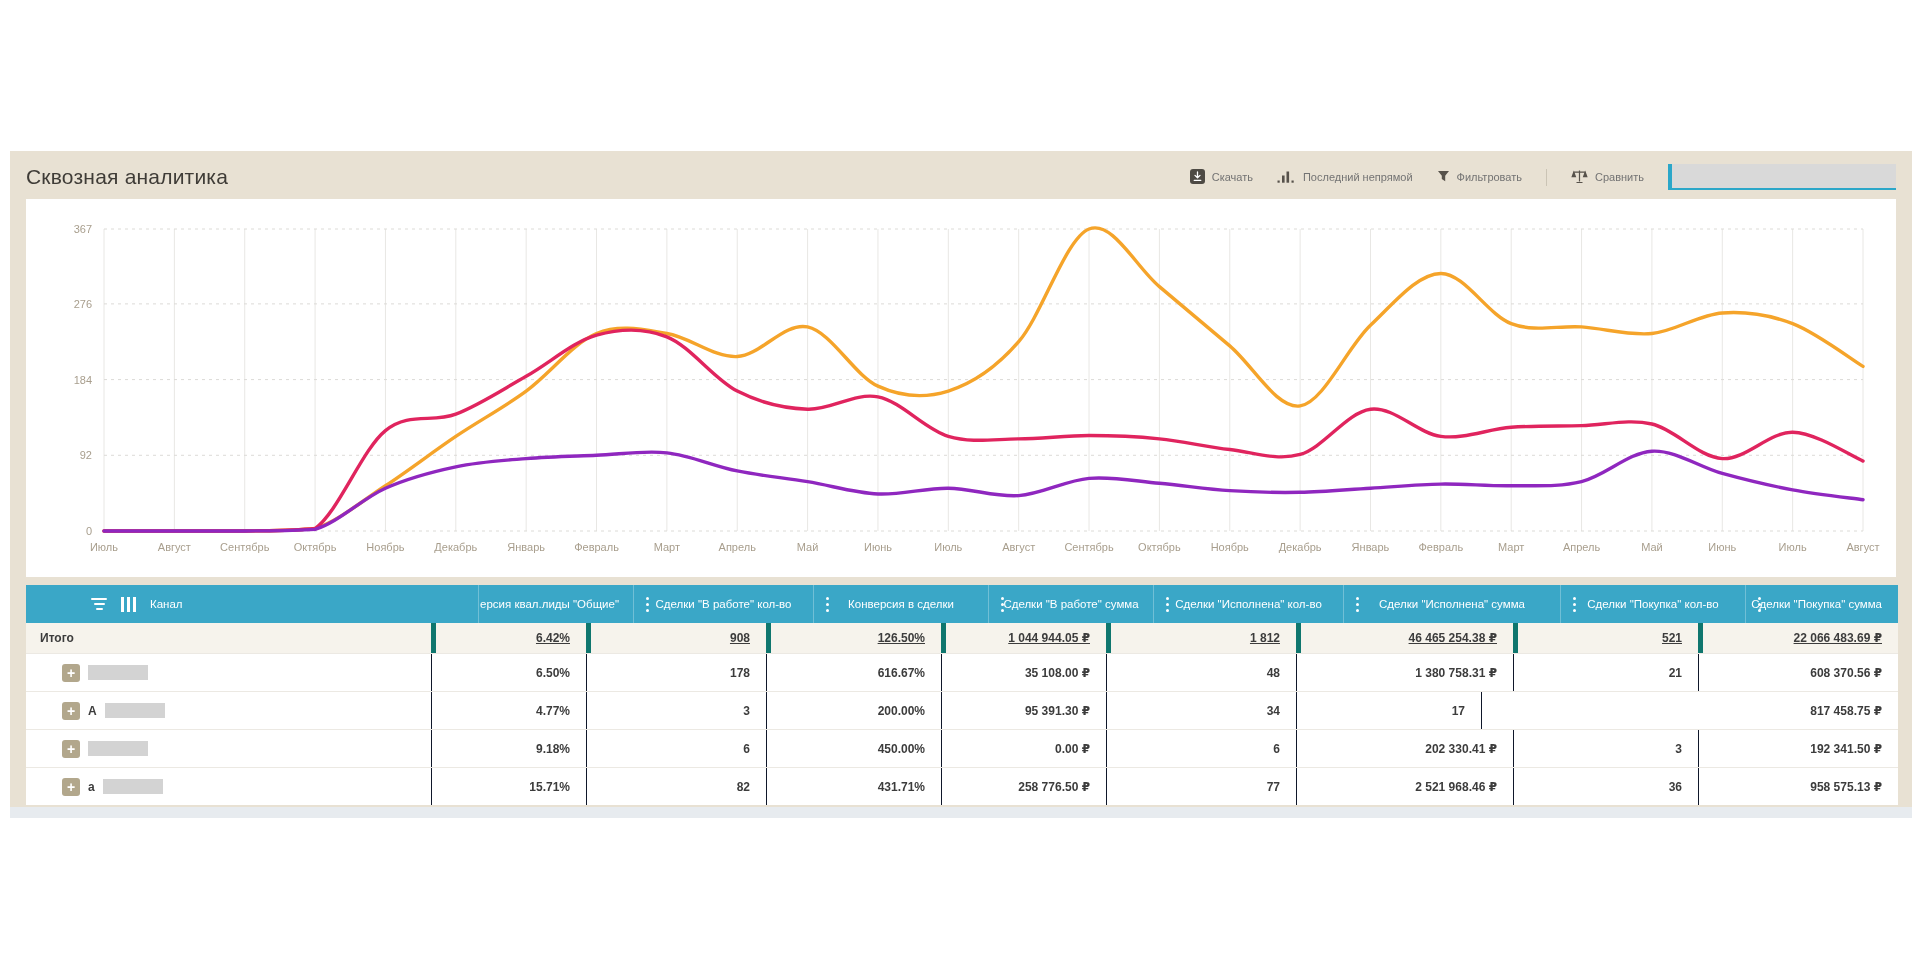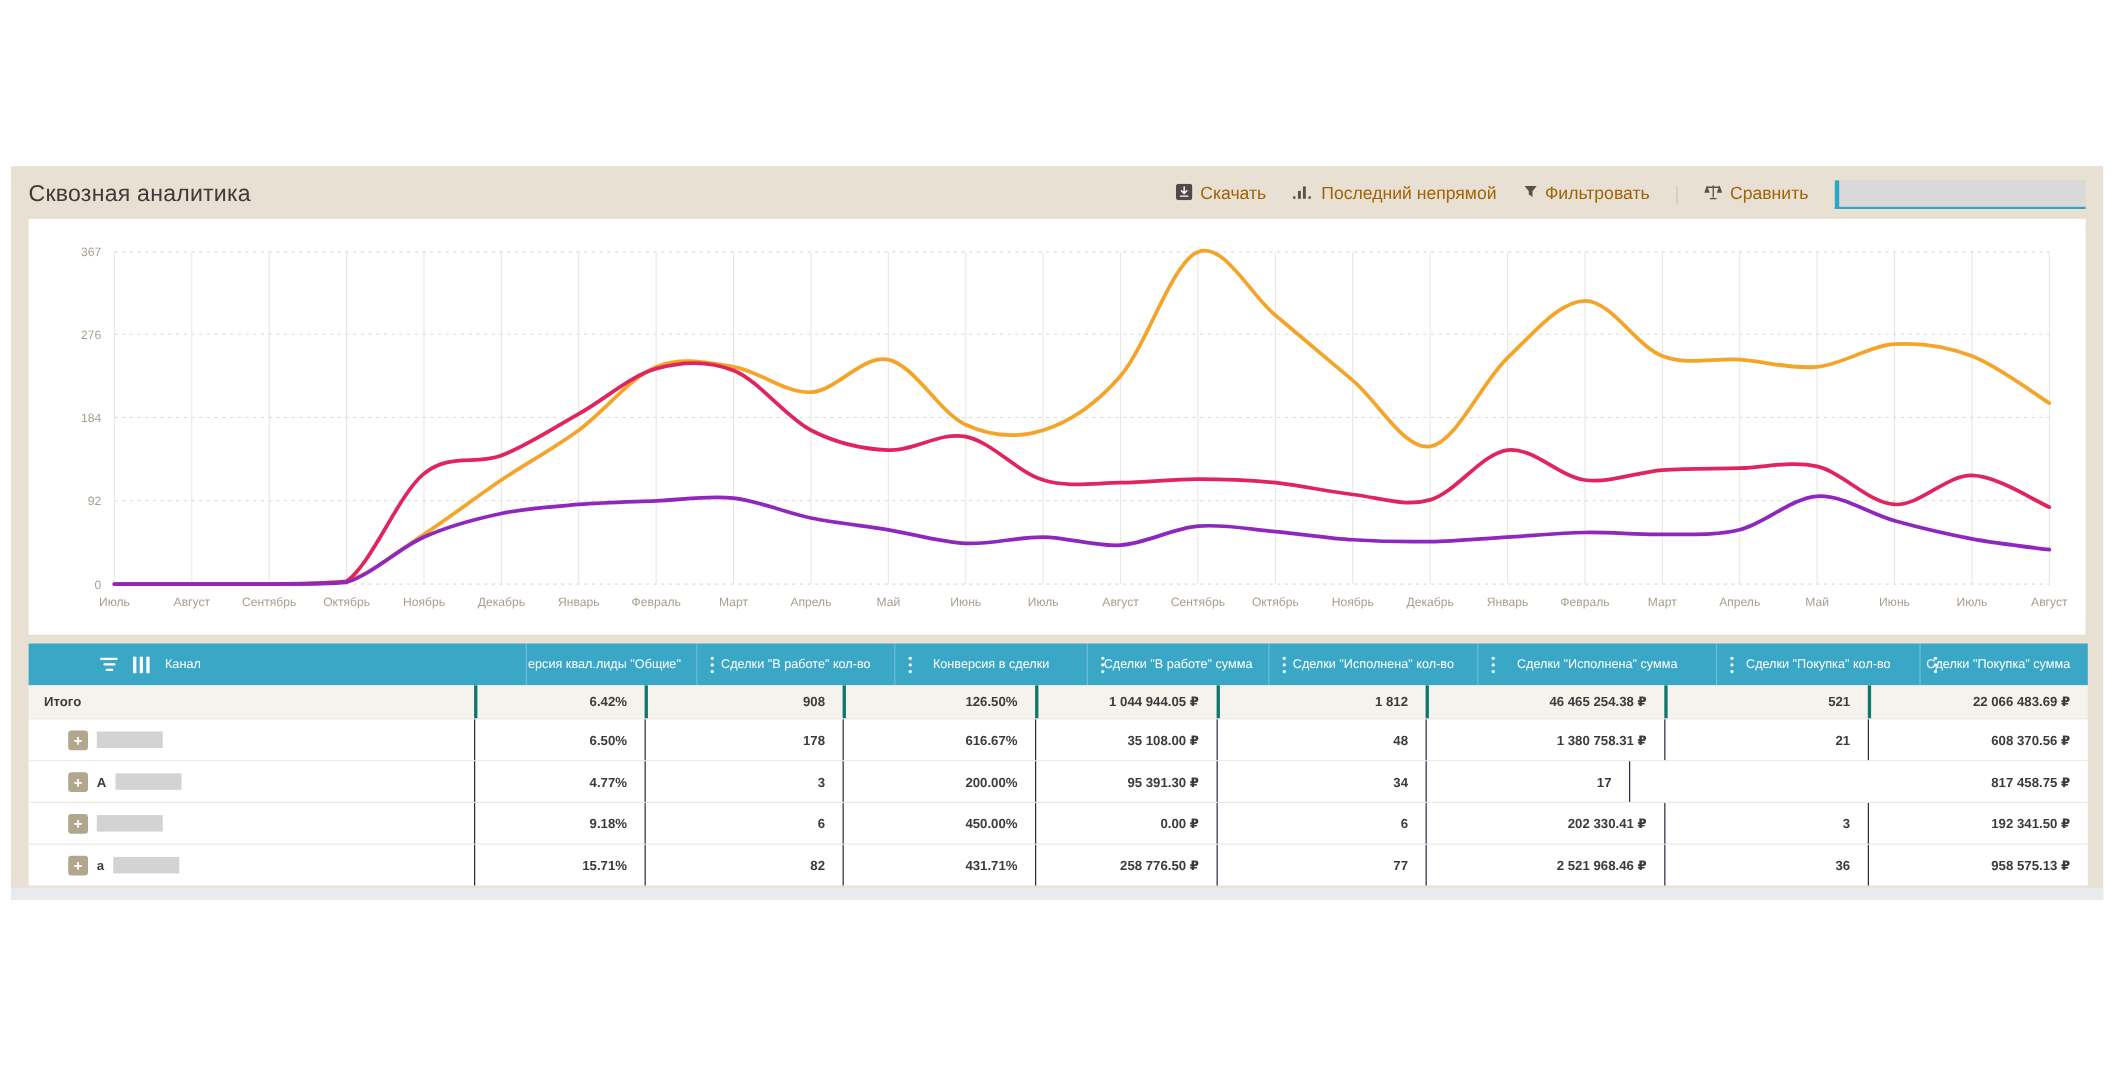--- a/index.html
+++ b/index.html
@@ -5,21 +5,21 @@
   html,body{margin:0;padding:0;background:#ffffff;font-family:"Liberation Sans","DejaVu Sans",sans-serif;}
   .stage{position:relative;width:1922px;height:968px;background:#ffffff;overflow:hidden;}
 
   
   .panel{position:absolute;left:10px;top:151px;width:1902px;height:667px;background:#e8e1d3;}
   .panel-head{display:flex;align-items:center;justify-content:space-between;padding:12px 16px 10px 16px;height:28px;}
   .page-title{font-size:21px;color:#3f3c37;letter-spacing:.2px;}
 
   
   .toolbar{display:flex;align-items:center;gap:24px;}
-  .tb-item{display:flex;align-items:center;gap:7px;font-size:16px;color:#a16207;cursor:pointer;white-space:nowrap;justify-content:space-between;}
+  .tb-item{display:flex;align-items:center;gap:7px;font-size:11px;color:#737373;cursor:pointer;white-space:nowrap;justify-content:space-between;}
   .tb-divider{width:1px;height:17px;background:#cbc4b5;}
   .redact-box{width:224px;height:24px;background:#d9d9d9;border-left:4px solid #2ba7c9;border-bottom:2px solid #2ba7c9;}
 
   
   .chart-card{position:absolute;left:16px;top:48px;width:1870px;height:378px;background:#ffffff;}
   .chart-card svg{display:block;width:1870px;height:378px;}
   .xlab,.ylab{fill:#a89e8d;font-size:11px;font-family:"Liberation Sans","DejaVu Sans",sans-serif;}
 
   
   .table{position:absolute;left:16px;top:434px;width:1872px;}
@@ -37,21 +37,21 @@
   .vdots i{display:block;width:3px;height:3px;border-radius:50%;background:#fff;margin:1.5px 0;}
   .flt i{display:block;height:2px;background:#fff;margin:3px auto;border-radius:1px;}
   .flt i.l1{width:16px;}.flt i.l2{width:11px;}.flt i.l3{width:7px;}
   .colsicon{display:flex;gap:3px;cursor:pointer;}
   .colsicon i{display:block;width:3px;height:15px;background:#fff;}
 
   .trow{display:flex;background:#fff;height:37px;align-items:flex-start;border-top:1px solid #ece9e3;font-size:12px;color:#3c3c3c;}
   .trow.totals{background:#f6f3ec;height:30px;border-top:none;}
   .cell{box-sizing:border-box;height:100%;display:flex;align-items:center;}
   .cell.num{justify-content:flex-end;padding-right:16px;font-weight:bold;border-left:1px solid #0f172a;}
-  .trow.totals .cell.num{border-left:3px solid #0f766e;}
+  .trow.totals .cell.num{border-left:5px solid #0f766e;text-decoration:underline;}
   .cell.chan{padding-left:14px;}
   .tot-label{font-weight:bold;color:#3c3c3c;}
   .plus-btn{width:18px;height:18px;margin-left:22px;background:#b2a78c;border-radius:3px;color:#fff;font-weight:bold;font-size:14px;line-height:16px;display:flex;align-items:center;justify-content:center;cursor:pointer;flex:none;}
   .chan-prefix{margin-left:8px;color:#3c3c3c;font-weight:bold;}
   .redact-chip{height:15px;width:60px;background:#d3d3d3;margin-left:8px;flex:none;}
 
   .scroll-strip{position:absolute;left:0;right:0;bottom:0;height:11px;background:#e7ebef;}
 </style>
 </head>
 <body>

